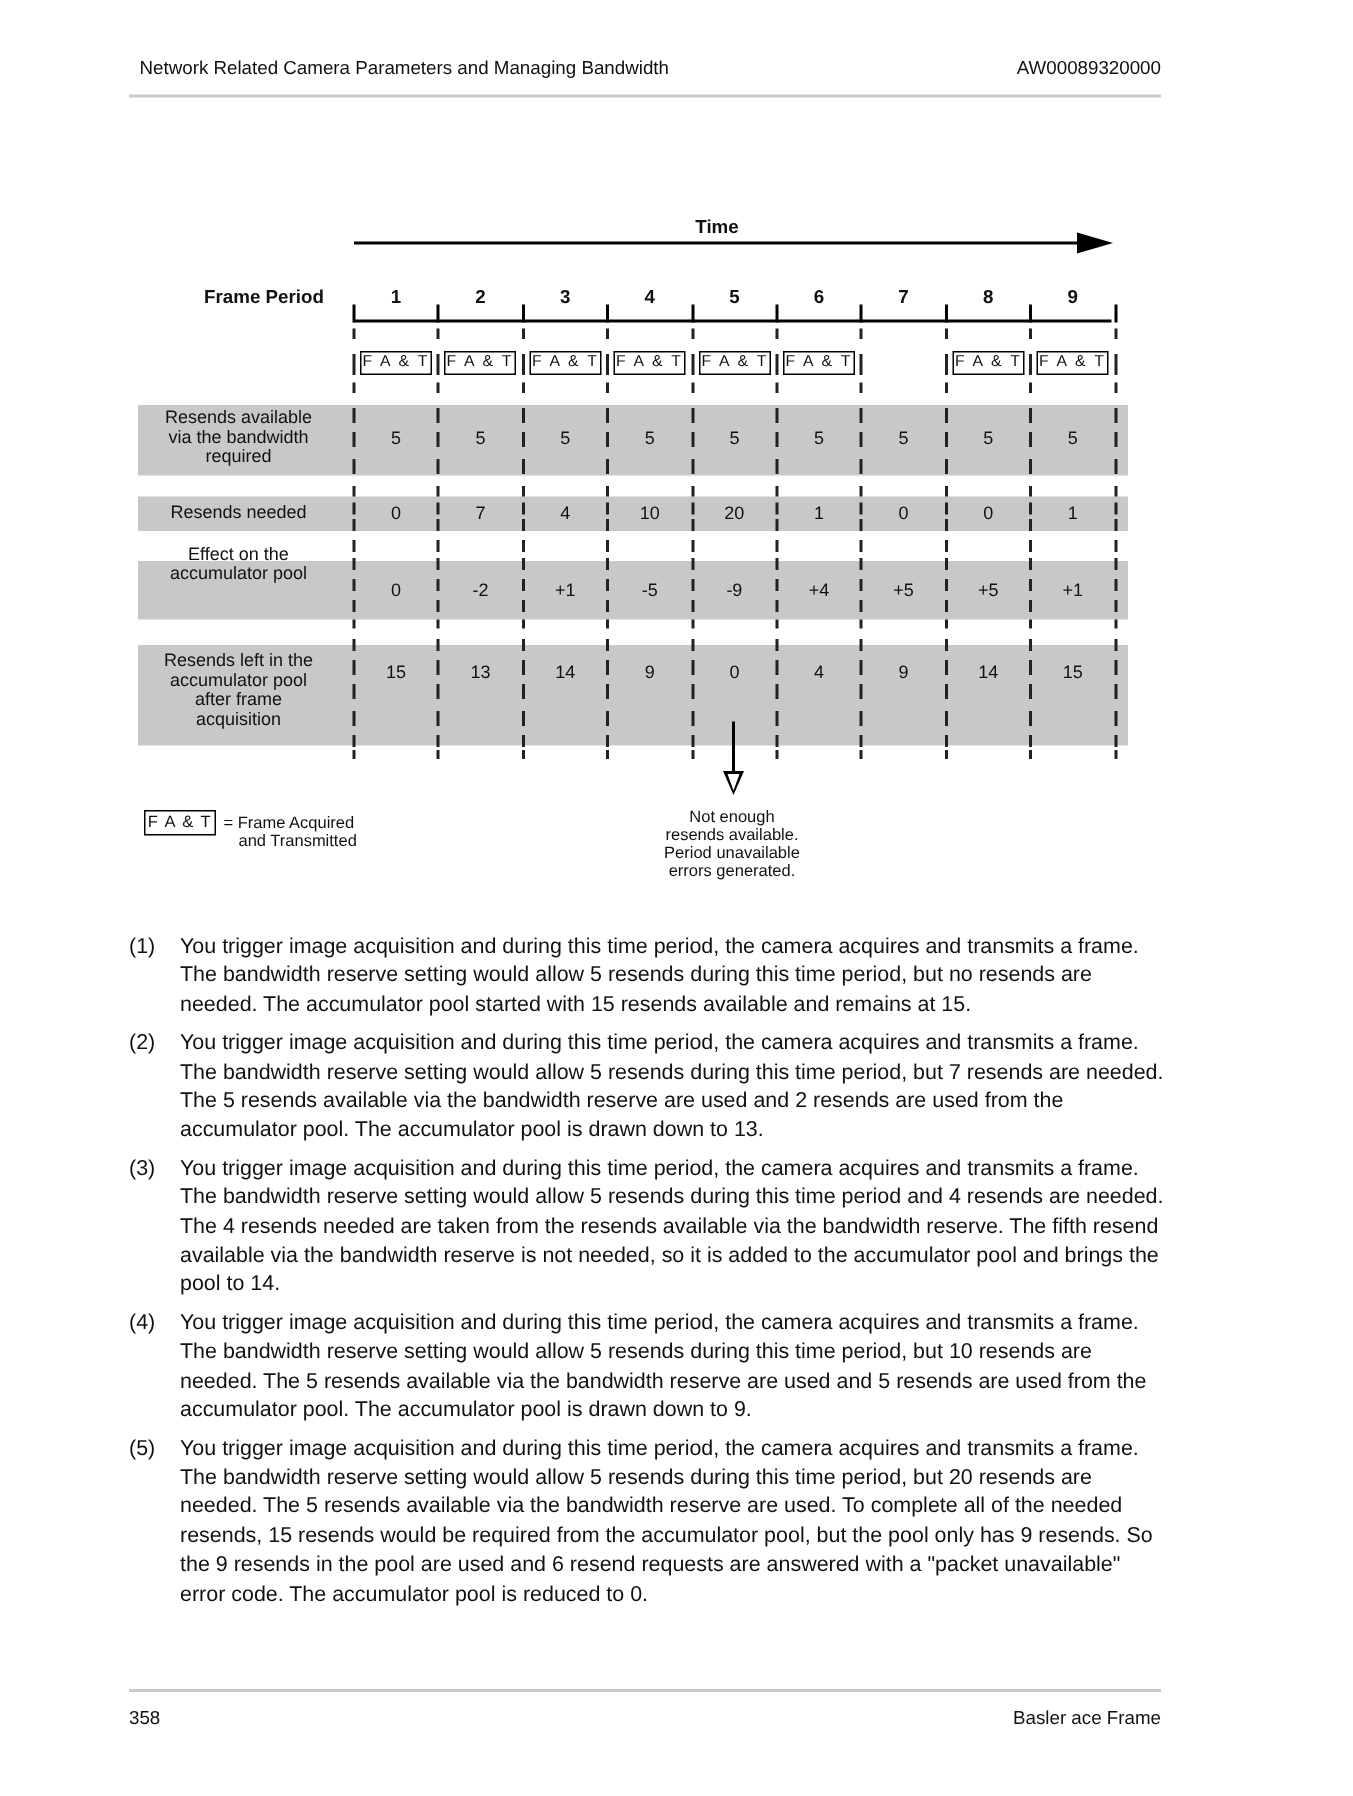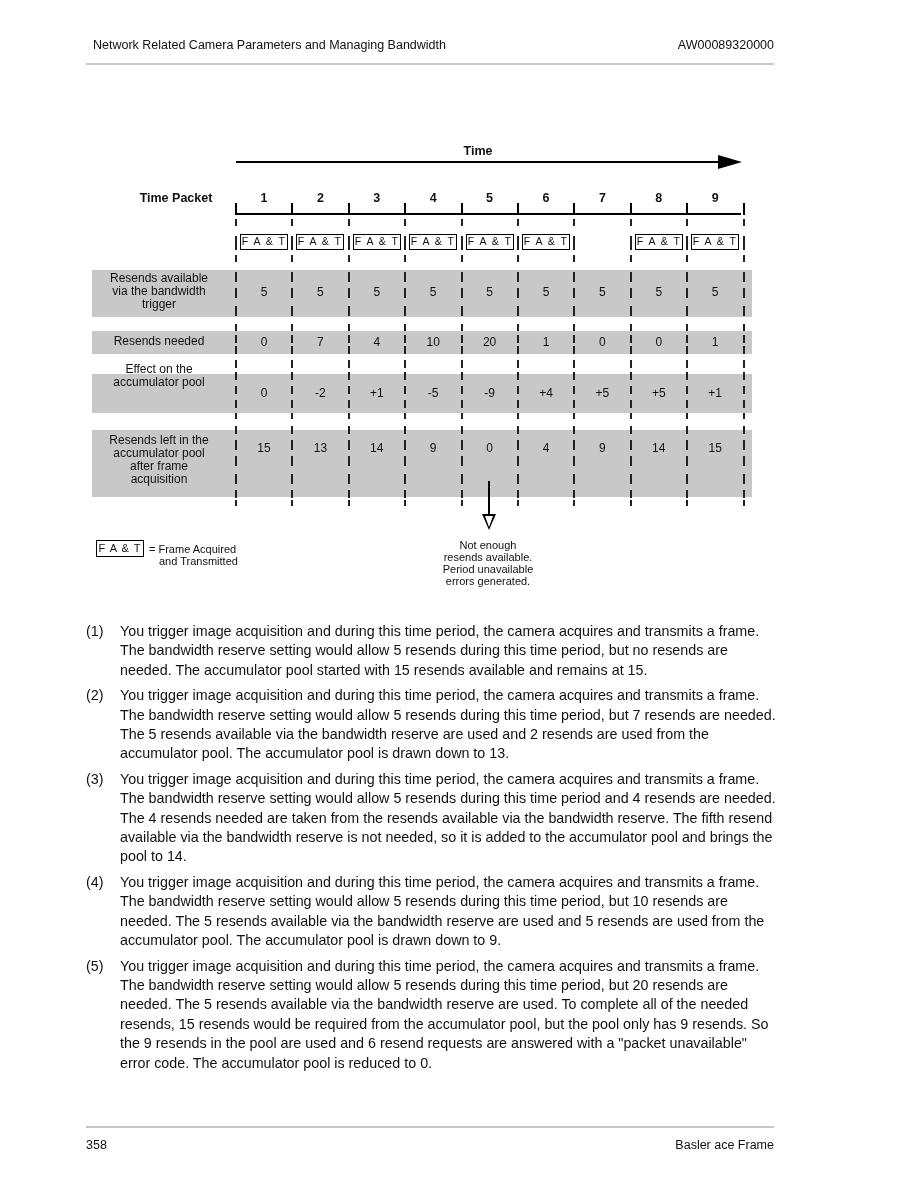--- a/index.html
+++ b/index.html
@@ -61,32 +61,32 @@
 <div class="hdr">
   <span class="hdr-left">Network Related Camera Parameters and Managing Bandwidth</span>
   <span class="hdr-right">AW00089320000</span>
 </div>
 <div class="rule top"></div>
 
 <div class="diagram" id="diagram">
   <div class="time-label">Time</div>
   <div class="time-arrow-line"></div>
   <div class="time-arrow-head"></div>
-  <div class="tp-label">Time Packet</div>
+  <div class="tp-label">Frame Period</div>
   <div class="tp-axis"></div>
 
   <div class="band" style="top:270px;height:47px;"></div>
   <div class="band" style="top:331px;height:23px;"></div>
   <div class="band" style="top:374px;height:39px;"></div>
   <div class="band" style="top:430px;height:67px;"></div>
 
   <div class="row-label" style="top:272px;">
     <div>Resends available</div>
     <div>via the bandwidth</div>
-    <div>trigger</div>
+    <div>required</div>
   </div>
   <div class="row-label" style="top:335px;">
     <div>Resends needed</div>
   </div>
   <div class="row-label" style="top:363px;">
     <div>Effect on the</div>
     <div>accumulator pool</div>
   </div>
   <div class="row-label" style="top:434px;">
     <div>Resends left in the</div>

